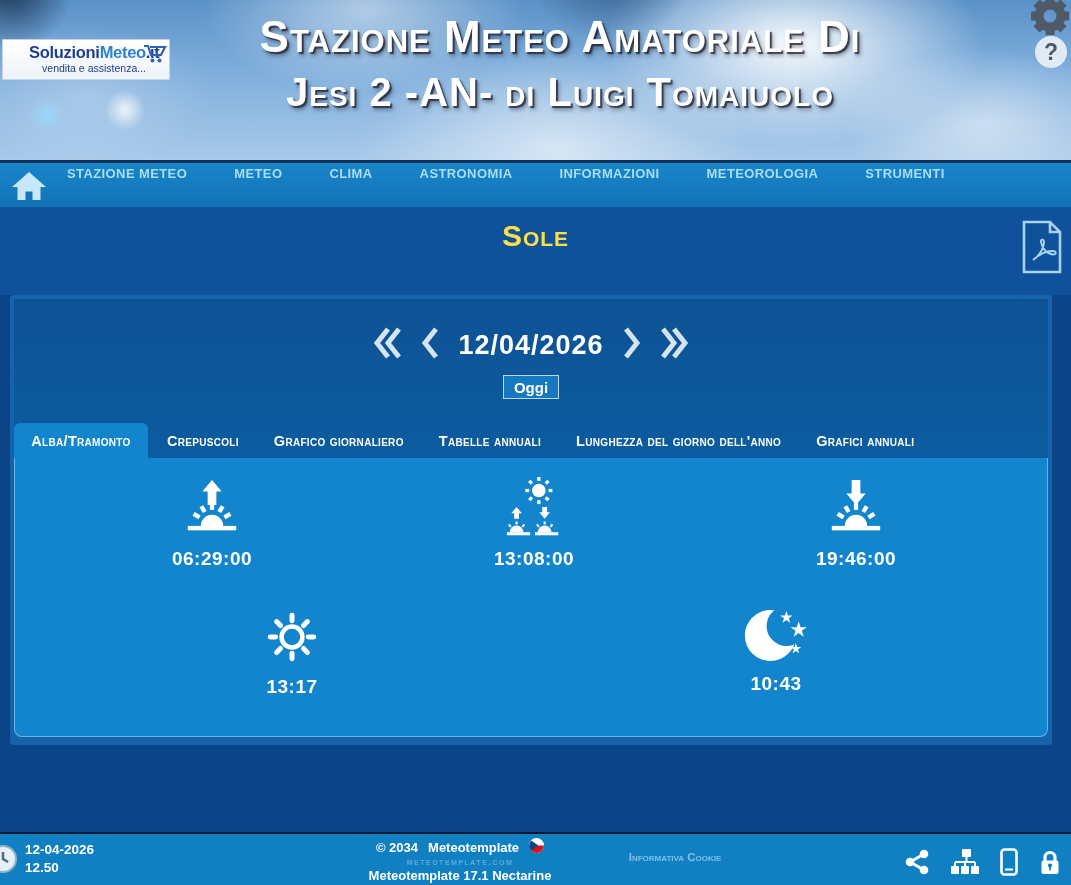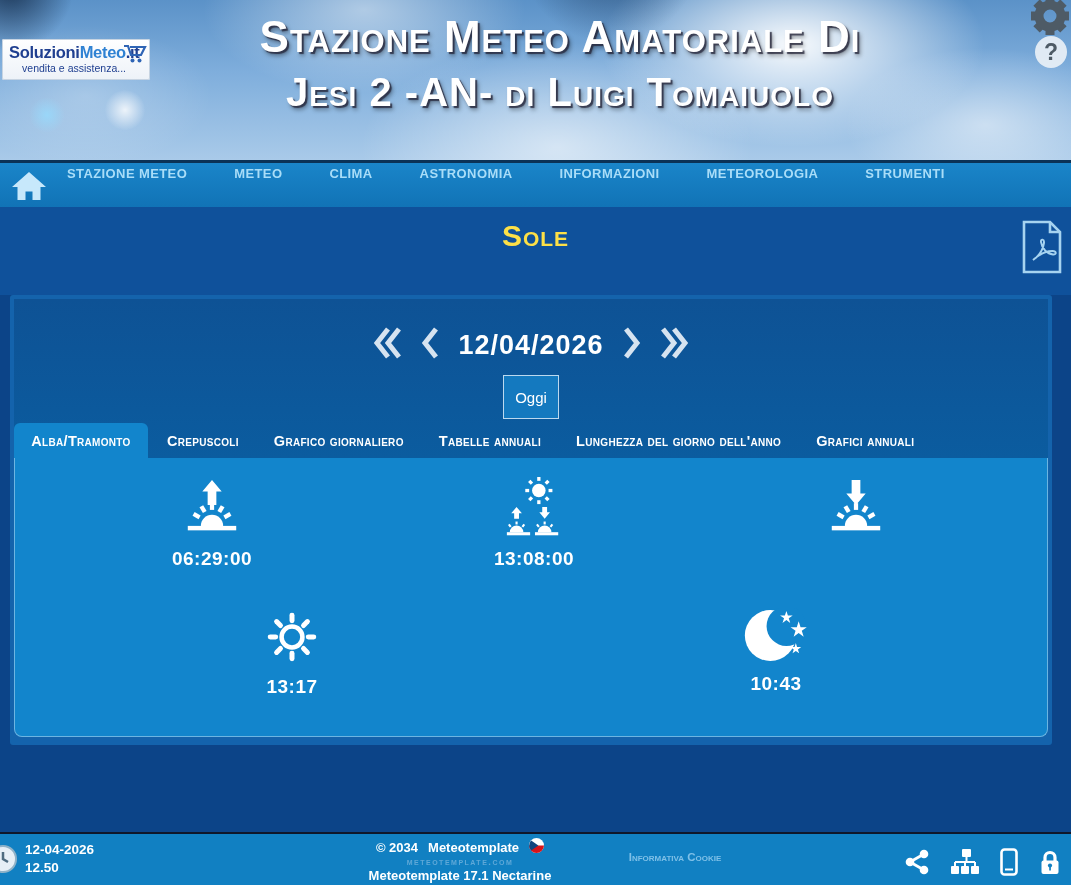--- a/index.html
+++ b/index.html
@@ -16,21 +16,21 @@
       radial-gradient(ellipse 230px 120px at 34% 6%, rgba(255,255,255,.5), rgba(255,255,255,0) 70%),
       radial-gradient(ellipse 280px 150px at 52% 92%, rgba(255,255,255,.55), rgba(255,255,255,0) 70%),
       radial-gradient(ellipse 200px 110px at 92% 78%, rgba(255,255,255,.5), rgba(255,255,255,0) 70%),
       radial-gradient(ellipse 180px 100px at 8% 60%, rgba(255,255,255,.25), rgba(255,255,255,0) 70%),
       linear-gradient(180deg,#5B92C8 0%,#7FAEDC 45%,#A9CAE9 100%);}
   .bokeh1{left:28px;top:98px;width:38px;height:34px;border-radius:50%;
     background:radial-gradient(circle, rgba(150,220,255,.75), rgba(150,220,255,0) 70%);}
   .bokeh2{left:105px;top:90px;width:40px;height:40px;border-radius:50%;
     background:radial-gradient(circle, rgba(255,255,255,.8), rgba(255,255,255,0) 72%);}
   .logo{left:2px;top:39px;width:148px;height:41px;border-radius:2px;
-    background:linear-gradient(#ffffff,#EDF2F8);box-shadow:inset 0 0 0 1px #C7D4E2;cursor:pointer;}
+    background:linear-gradient(#ffffff,#EDF2F8);box-shadow:inset 0 0 0 1px #C7D4E2;cursor:pointer;padding-left:20px;}
   .brand{font-size:16.5px;font-weight:bold;padding:4px 0 0 7px;white-space:nowrap;letter-spacing:-0.3px;}
   .brand .b1,.brand .b3{color:#1F3F90;}
   .brand .b2{color:#2F82D3;}
   .tagline{font-size:10.5px;color:#1F3F90;font-weight:normal;text-align:right;padding-right:24px;margin-top:0px;}
   .cart{position:absolute;right:3px;top:5px;}
   .title1{left:60px;top:12px;width:1000px;text-align:center;color:#fff;font-variant:small-caps;
     font-size:44px;font-weight:bold;letter-spacing:1px;
     text-shadow:2px 2px 1px rgba(35,35,55,.8),3px 4px 4px rgba(0,0,0,.35);}
   .title2{left:60px;top:70px;width:1000px;text-align:center;color:#fff;font-variant:small-caps;
     font-size:40px;font-weight:bold;letter-spacing:1px;
@@ -52,22 +52,22 @@
   .pdf{right:6px;top:13px;cursor:pointer;}
 
   
   .panel{left:10px;top:295px;width:1042px;height:450px;background:#1463AC;border-radius:3px;}
   .inner{position:absolute;left:4px;top:4px;width:1034px;height:159px;
     background:linear-gradient(180deg,#0E5295,#0B5C9F);}
   .dateRow{position:absolute;left:0;top:26px;width:1034px;display:flex;justify-content:center;
     align-items:center;gap:17px;}
   .dateTxt{color:#fff;font-size:27px;font-weight:bold;letter-spacing:1px;}
   .chev{cursor:pointer;display:block;}
-  .oggi{position:absolute;top:76px;left:50%;transform:translateX(-50%);min-width:56px;height:44px;
-    background:#1479BF;border:1px solid #BCD9EF;color:#fff;font-weight:normal;font-size:15px;
+  .oggi{position:absolute;top:76px;left:50%;transform:translateX(-50%);min-width:56px;height:24px;
+    background:#1479BF;border:1px solid #BCD9EF;color:#fff;font-weight:bold;font-size:15px;
     display:flex;align-items:center;justify-content:center;padding:0 6px;box-sizing:border-box;cursor:pointer;}
   .tabbar{position:absolute;left:4px;top:128px;width:1034px;height:35px;display:flex;align-items:center;gap:35px;}
   .tab{color:#fff;font-variant:small-caps;font-size:14.5px;font-weight:bold;letter-spacing:.3px;
     cursor:pointer;white-space:nowrap;}
   .tab-active{width:134px;height:35px;background:#1285CC;border-radius:6px 6px 0 0;margin-right:-16px;
     display:flex;align-items:center;justify-content:center;cursor:pointer;}
   .content{position:absolute;left:4px;top:163px;width:1034px;height:279px;background:#1285CC;
     border:1px solid #6CB5E2;border-top:none;border-radius:0 0 8px 8px;box-sizing:border-box;}
   .ev{position:absolute;width:220px;text-align:center;}
   .ev .t{color:#fff;font-size:19px;font-weight:bold;letter-spacing:.5px;margin-top:6px;}
@@ -265,20 +265,21 @@
               <line x1="32" y1="35" x2="32" y2="28"></line>
               <line x1="24.5" y1="37.2" x2="21" y2="31.2"></line>
               <line x1="39.5" y1="37.2" x2="43" y2="31.2"></line>
               <line x1="19.2" y1="42.7" x2="13" y2="39.2"></line>
               <line x1="44.8" y1="42.7" x2="51" y2="39.2"></line>
             </g>
             <path d="M20.5 51.5 A11.5 11.5 0 0 1 43.5 51.5 Z" fill="#fff"></path>
             <rect x="7" y="51.5" width="50" height="4.6" fill="#fff"></rect>
           </svg>
         </span>
+        <div class="t">19:46:00</div>
       </div>
 
       <div class="ev" style="left:167px;top:150px;">
         <span>
           <svg width="58" height="58" viewBox="0 0 64 64">
             <circle cx="32" cy="32" r="11.5" fill="none" stroke="#fff" stroke-width="5"></circle>
             <g stroke="#fff" stroke-width="5.5" stroke-linecap="round">
               <line x1="50" y1="32" x2="56" y2="32"></line>
               <line x1="44.7" y1="19.3" x2="49" y2="15"></line>
               <line x1="32" y1="14" x2="32" y2="8"></line>

